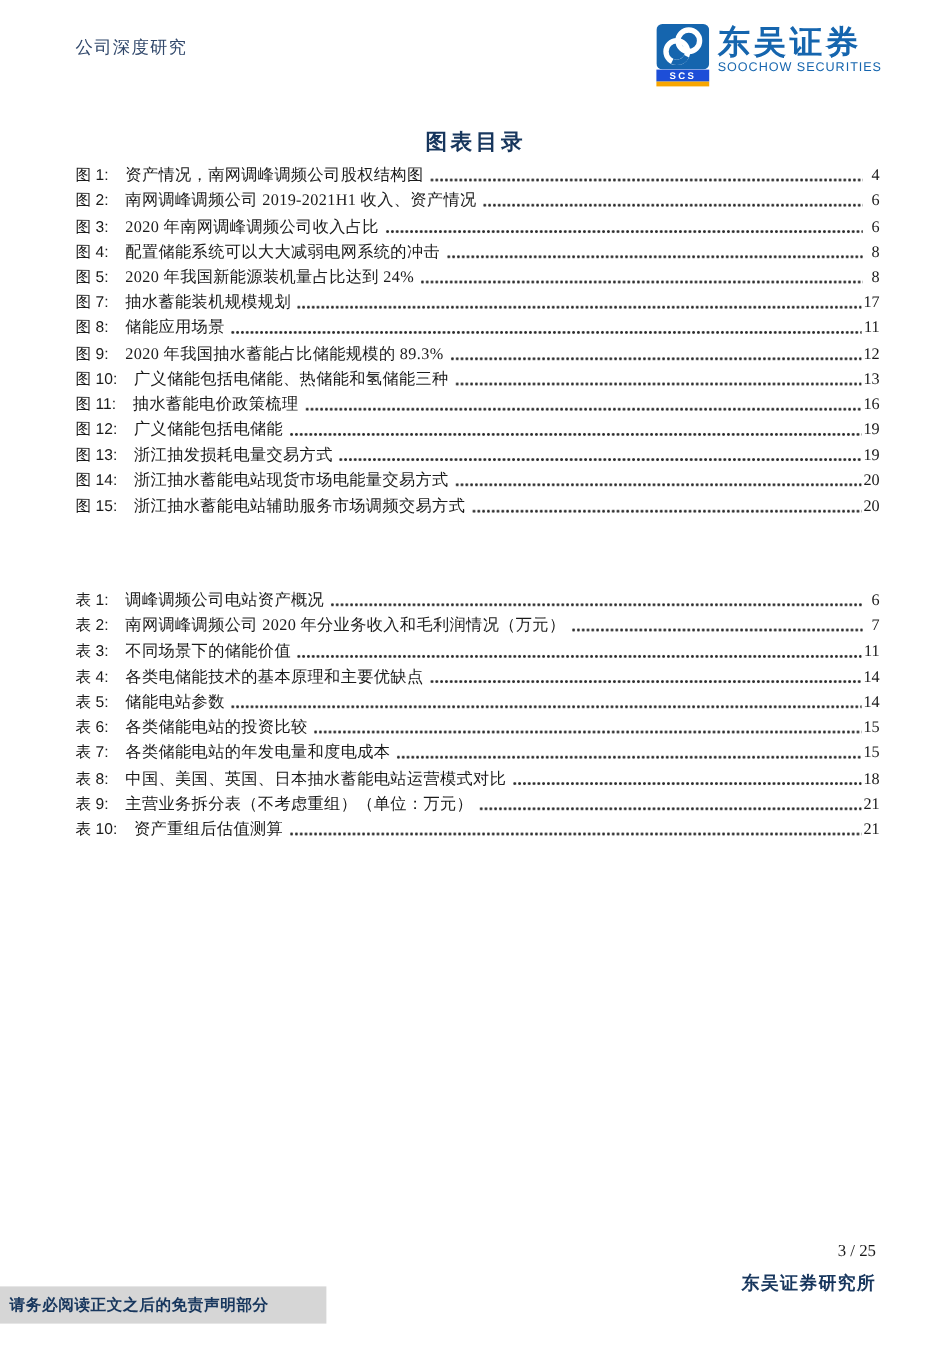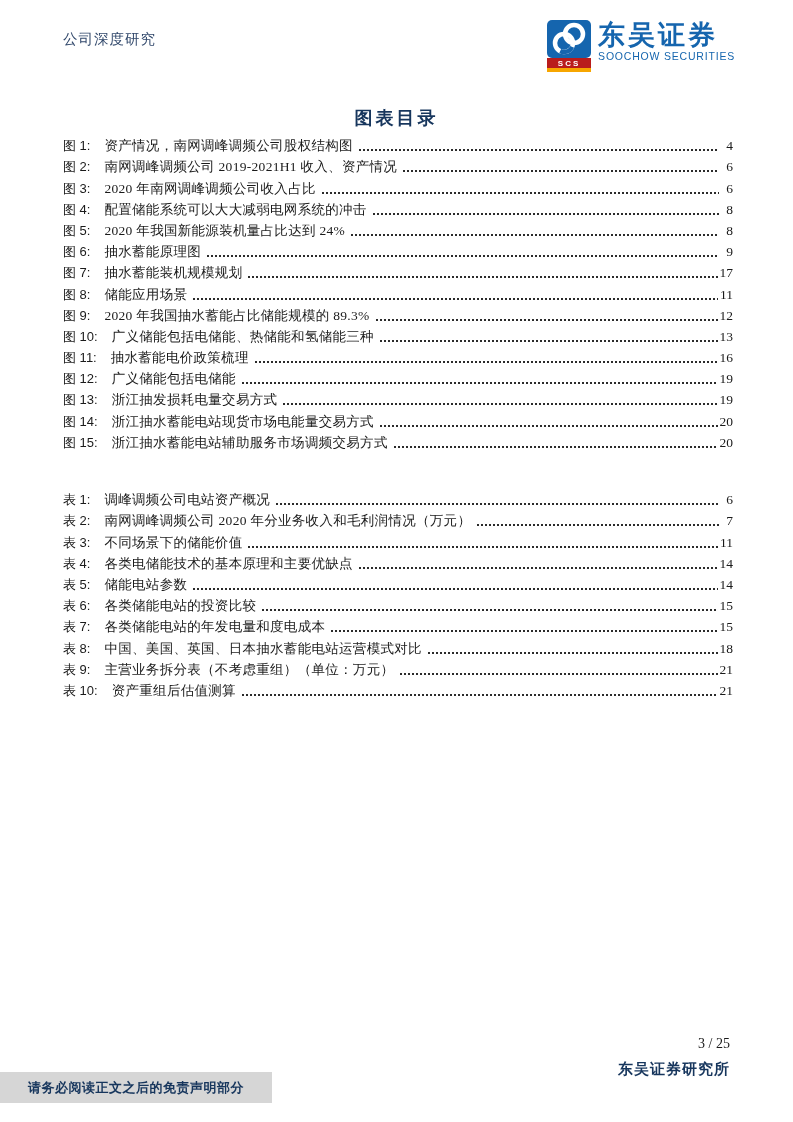--- a/index.html
+++ b/index.html
@@ -30,21 +30,21 @@
     margin-top: 10px;
     font-size: 14.5px;
     color: #31486b;
     letter-spacing: 1px;
     font-family: "Liberation Serif", serif;
   }
   .logo { display: flex; align-items: flex-start; gap: 7px; }
   .logo-mark { width: 44px; display: flex; flex-direction: column; align-items: stretch; }
   .logo-mark svg { display: block; }
   .logo-abbr {
-    background: #b91c1c;
+    background: #1d4ed8;
     color: #ffffff;
     font-family: "Liberation Sans", sans-serif;
     font-weight: bold;
     font-size: 8px;
     letter-spacing: 2px;
     text-align: center;
     line-height: 9px;
     padding-top: 1px;
   }
   .logo-orange-bar { height: 4px; background: #f7a600; }
@@ -150,21 +150,21 @@
     position: absolute;
     top: 1072px;
     left: 0;
     width: 272px;
     height: 31px;
     background: #d6d6d6;
     color: #17365d;
     font-weight: bold;
     font-size: 13px;
     line-height: 31px;
-    padding-left: 28px;
+    padding-left: 8px;
     letter-spacing: 0.5px;
     font-family: "Liberation Serif", serif;
   }
 </style>
 </head>
 <body>
 
 <div class="page">
 
   <div class="header">
@@ -214,26 +214,20 @@
         <span class="toc-leader"></span>
         <span class="toc-page">8</span>
       </div>
     <div class="toc-row">
         <span class="toc-label">图 5:</span>
         <span class="toc-title">2020 年我国新能源装机量占比达到 24%</span>
         <span class="toc-leader"></span>
         <span class="toc-page">8</span>
       </div>
     <div class="toc-row">
-        <span class="toc-label">图 6:</span>
-        <span class="toc-title">抽水蓄能原理图</span>
-        <span class="toc-leader"></span>
-        <span class="toc-page">9</span>
-      </div>
-    <div class="toc-row">
         <span class="toc-label">图 7:</span>
         <span class="toc-title">抽水蓄能装机规模规划</span>
         <span class="toc-leader"></span>
         <span class="toc-page">17</span>
       </div>
     <div class="toc-row">
         <span class="toc-label">图 8:</span>
         <span class="toc-title">储能应用场景</span>
         <span class="toc-leader"></span>
         <span class="toc-page">11</span>

